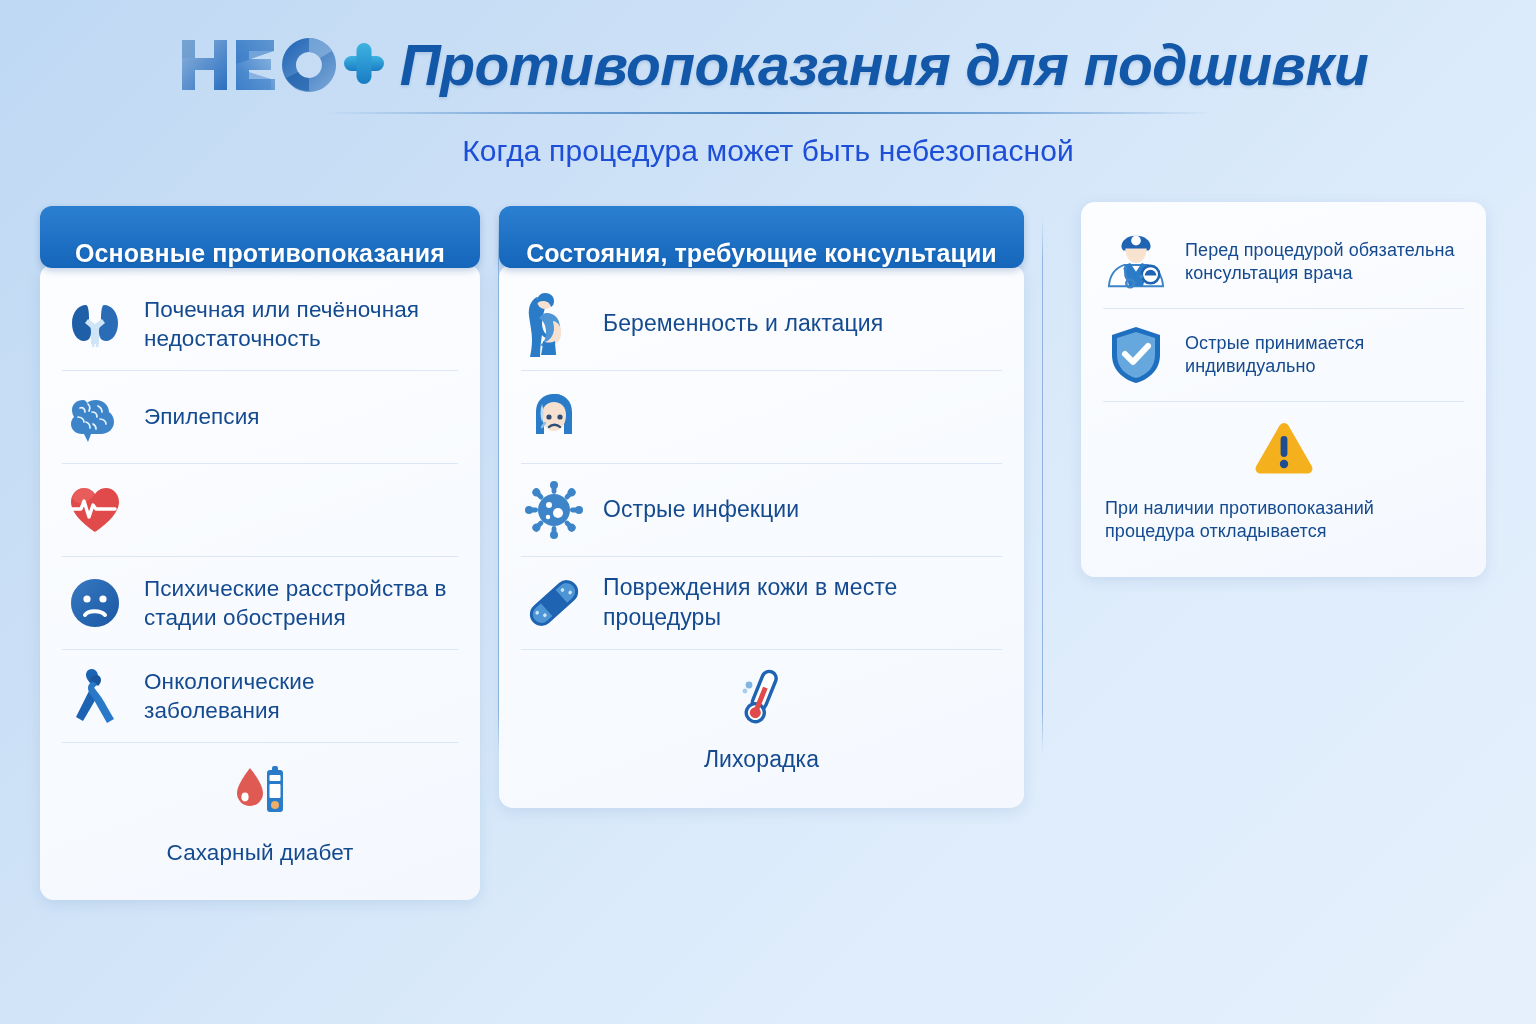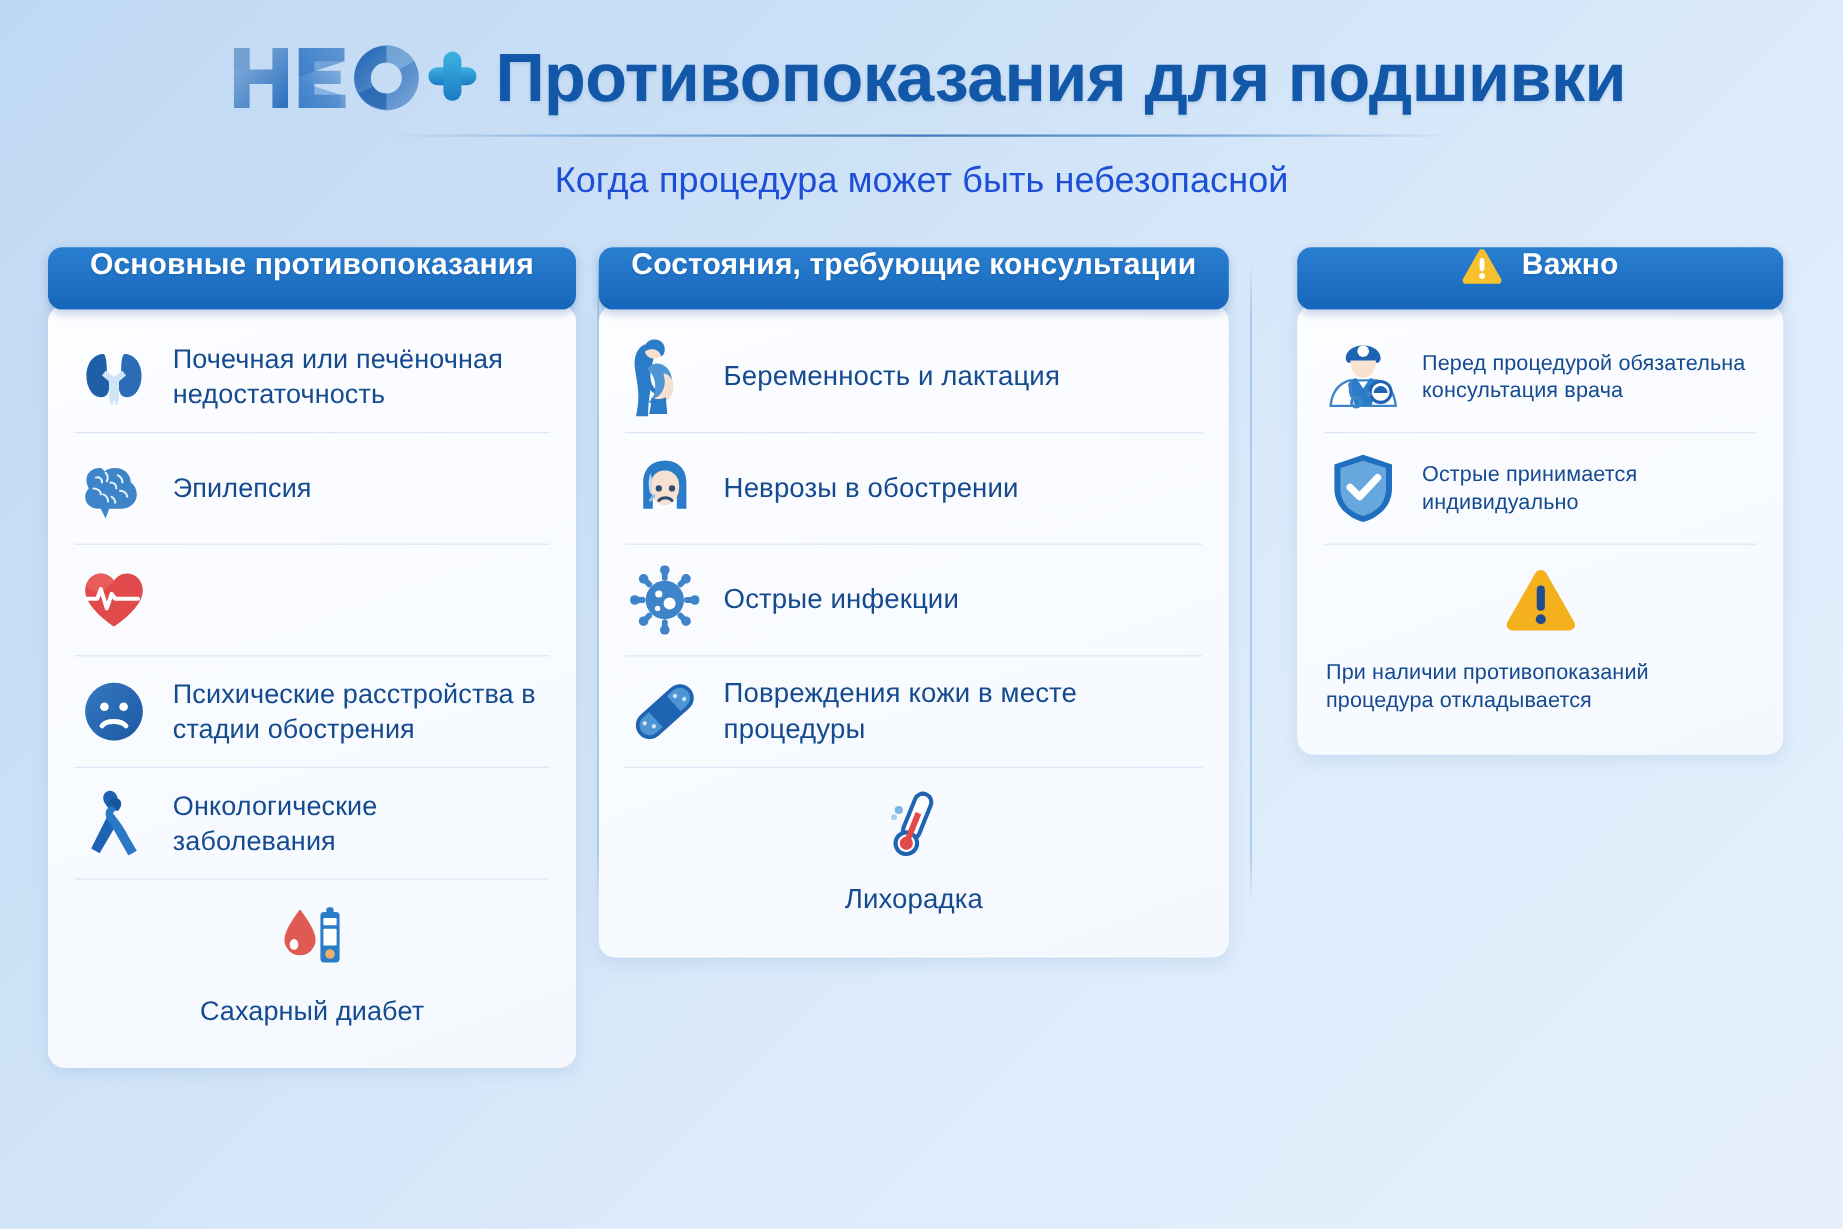--- a/index.html
+++ b/index.html
@@ -23,20 +23,21 @@
     text-align: center;
     position: relative;
   }
 
   .title-row {
     display: flex;
     align-items: center;
     justify-content: center;
     gap: 12px;
     padding-left: 10px;
+    font-style: italic;
   }
 
   .logo {
     display: flex;
     align-items: flex-end;
     gap: 0px;
     line-height: 1;
   }
 
   .logo svg { display: block; }
@@ -92,23 +93,23 @@
     background: linear-gradient(180deg, rgba(125,170,220,0) 0%, #8fb6e0 8%, #8fb6e0 92%, rgba(125,170,220,0) 100%);
     height: 535px;
     flex: 0 0 1px;
   }
   .divider-2 { margin-left: 18px; margin-right: 0; }
   .divider-3 { margin-left: 18px; margin-right: 0; }
 
   .card-head {
     background: linear-gradient(180deg, #2b7fd0 0%, #1566bb 100%);
     border-radius: 12px;
-    height: 52px;
-    display: flex;
-    align-items: flex-start;
+    height: 62px;
+    display: flex;
+    align-items: flex-end;
     justify-content: center;
     gap: 14px;
     box-shadow: 0 3px 7px rgba(20,70,140,0.24);
     position: relative;
     z-index: 2;
   }
 
   .card-head-label {
     color: #ffffff;
     font-size: 25px;
@@ -331,21 +332,20 @@
             <path d="M29 6c-11 0-18 7-18 18v22h8V32c0-8 4-13 10-13s10 5 10 13v14h8V24c0-11-7-18-18-18z" fill="#2a7cc8"></path>
             <path d="M29 14c7 0 12 5 12 13 0 9-5 16-12 16s-12-7-12-16c0-8 5-13 12-13z" fill="#f6e0cf"></path>
             <path d="M17 14c3-5 8-8 13-8 6 0 10 3 12 8-4-2-8-3-13-3s-9 1-12 3z" fill="#2a7cc8"></path>
             <path d="M17 16c2 6 2 12 0 18-2-6-2-12 0-18z" fill="#bfd9f0"></path>
             <circle cx="24" cy="29" r="2.6" fill="#2d4d74"></circle>
             <circle cx="35" cy="29" r="2.6" fill="#2d4d74"></circle>
             <path d="M24 39c3-3 8-3 11 0" stroke="#2d4d74" stroke-width="2.4" fill="none" stroke-linecap="round"></path>
             <path d="M20 35l-3 4" stroke="#8fc0e8" stroke-width="2.4" stroke-linecap="round"></path>
           </svg>
         </span>
-        <span class="row-label">Неврозы в обострении</span>
       </div>
 
       <div class="row">
         <span class="row-icon">
           <svg width="58" height="58" viewBox="0 0 58 58">
             <g fill="#3d85c8">
               <circle cx="29" cy="29" r="16"></circle>
               <g>
                 <rect x="26.6" y="1" width="4.8" height="12" rx="2.4"></rect>
                   <circle cx="29" cy="4" r="4"></circle>
@@ -408,30 +408,20 @@
         </span>
         <span class="row-label">Лихорадка</span>
       </div>
 
     </div>
   </div>
 
   <div class="col-divider divider-3"></div>
 
   <div class="col col-3">
-    <div class="card-head">
-      <span class="warn-head-icon">
-        <svg width="34" height="31" viewBox="0 0 34 31">
-          <path d="M17 1.5c1.1 0 2 .6 2.6 1.6l13.2 23.1c1.1 1.9-.2 4.3-2.6 4.3H3.8c-2.4 0-3.7-2.4-2.6-4.3L14.4 3.1A3 3 0 0 1 17 1.5z" fill="#f6c12c"></path>
-          <rect x="15" y="9" width="4" height="11" rx="2" fill="#ffffff"></rect>
-          <circle cx="17" cy="24" r="2.4" fill="#ffffff"></circle>
-        </svg>
-      </span>
-      <span class="card-head-label">Важно</span>
-    </div>
     <div class="card-body">
 
       <div class="row">
         <span class="row-icon">
           <svg width="64" height="62" viewBox="0 0 64 62">
             <path d="M32 4c-9 0-15 5-15 11 0 2 1 3 2 4h26c1-1 2-2 2-4 0-6-6-11-15-11z" fill="#1f63b3"></path>
             <circle cx="32" cy="9" r="5" fill="#ffffff"></circle>
             <path d="M21 17c0 9 5 15 11 15s11-6 11-15z" fill="#f8e3d0"></path>
             <path d="M20 34c-9 3-15 10-16 22h56c-1-12-7-19-16-22z" fill="#ffffff" stroke="#3d85c8" stroke-width="2"></path>
             <path d="M26 32l6 9 6-9c4 1 6 3 7 6l-6 18H25l-6-18c1-3 3-5 7-6z" fill="#2a7cc8"></path>

